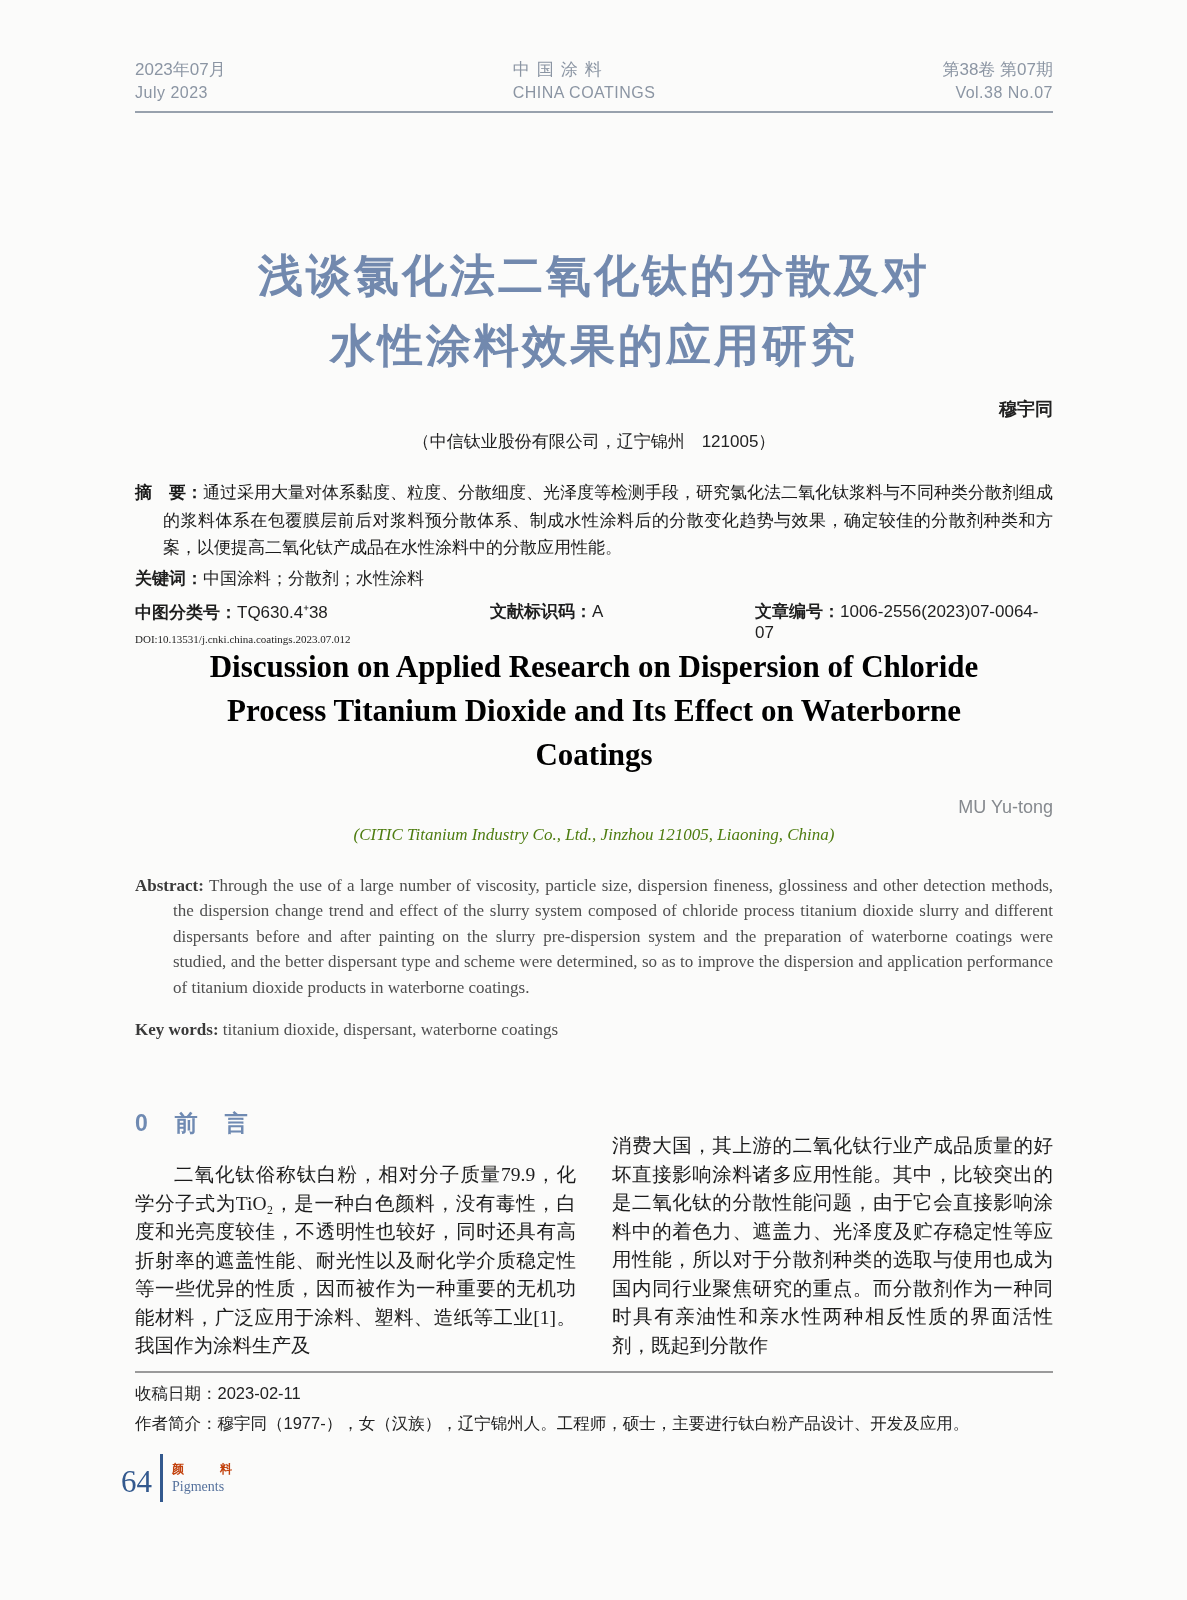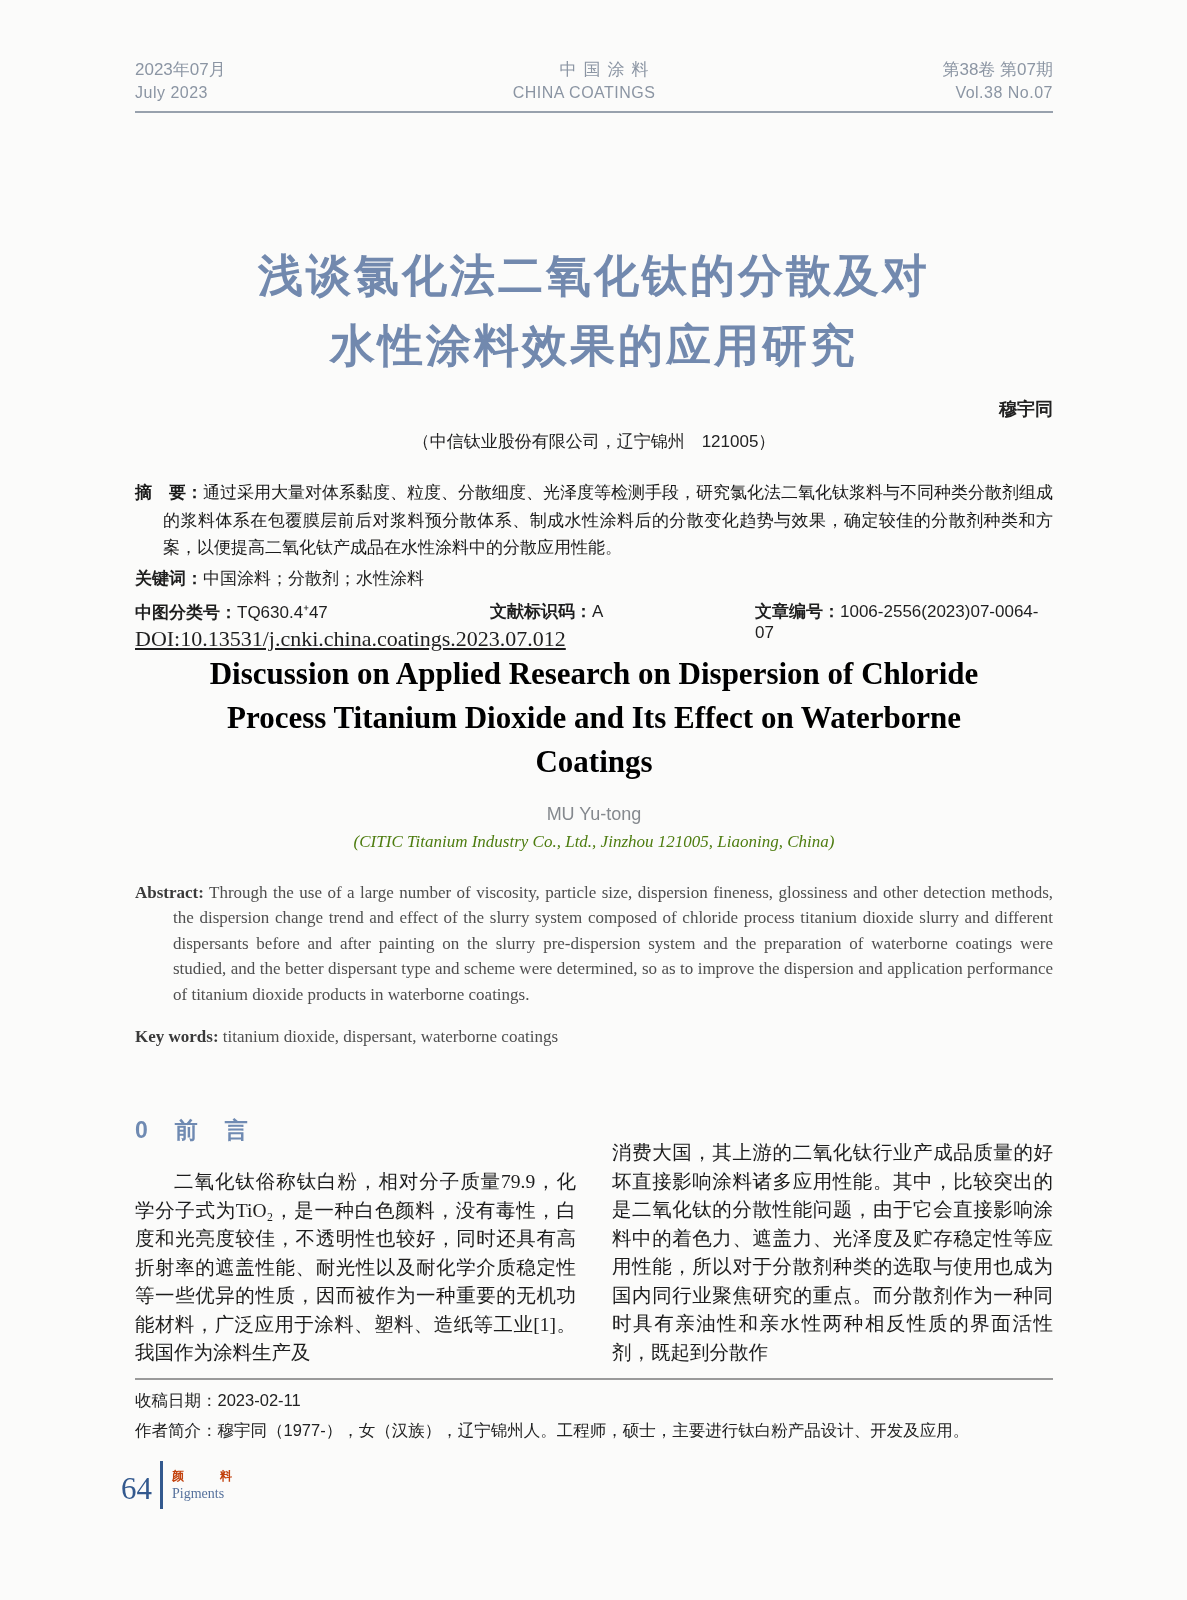--- a/index.html
+++ b/index.html
@@ -10,21 +10,21 @@
     font-family:"Liberation Serif", serif; color:#1e1e1e;
   }
   
   .journal-header {
     display:flex; justify-content:space-between; align-items:flex-end;
     border-bottom:2px solid #98a1ad; padding-bottom:7px;
     color:#8b95a3; font-family:"Liberation Sans", sans-serif;
   }
   .jh-col { font-size:17px; line-height:23px; }
   .jh-col .en { font-size:16px; letter-spacing:0.5px; }
-  .jh-center { text-align:right; }
+  .jh-center { text-align:left; }
   .jh-center .zh { letter-spacing:7px; }
   .jh-right { text-align:right; }
   
   .title-zh {
     margin-top:128px; text-align:center;
     font-family:"Liberation Sans", sans-serif; font-weight:bold;
     font-size:45px; line-height:70px; color:#7289ae; letter-spacing:3px;
   }
   .author-zh {
     margin-top:16px; text-align:right; font-weight:bold; font-size:18px;
@@ -45,29 +45,29 @@
     margin-top:3px; font-size:17px; line-height:27px;
     font-family:"Liberation Sans", sans-serif;
   }
   .meta-row {
     margin-top:8px; position:relative; height:26px; font-size:17px;
     font-family:"Liberation Sans", sans-serif;
   }
   .meta-row .label { font-weight:bold; }
   .meta-pos2 { position:absolute; left:355px; top:0; }
   .meta-pos3 { position:absolute; left:620px; top:0; }
-  .doi-line { font-size:22px; font-family:"Liberation Serif", serif;text-decoration:underline; }
+  .doi-line { margin-top:7px; font-size:11px; font-family:"Liberation Serif", serif; }
   
   .title-en {
     text-align:center; font-weight:bold;
     font-size:31px; line-height:44px; color:#000000;
     font-family:"Liberation Serif", serif;
   }
   .author-en {
-    margin-top:20px; text-align:center; font-size:18px; color:#85898e;
+    margin-top:20px; text-align:right; font-size:18px; color:#85898e;
     font-family:"Liberation Sans", sans-serif;
   }
   .affil-en {
     margin-top:7px; text-align:center; font-size:17px; font-style:italic;
     color:#4d7c0f; font-family:"Liberation Serif", serif;
   }
   .abstract-en {
     margin-top:28px; font-size:17px; line-height:25.5px; text-align:justify;
     color:#4f4f4f; padding-left:38px; text-indent:-38px;
     font-family:"Liberation Serif", serif;
@@ -136,21 +136,21 @@
   </div>
 
   <div class="author-zh">穆宇同</div>
   <div class="affil-zh">（中信钛业股份有限公司，辽宁锦州　121005）</div>
 
   <div class="abstract-zh"><span class="label">摘　要：</span><span>通过采用大量对体系黏度、粒度、分散细度、光泽度等检测手段，研究氯化法二氧化钛浆料与不同种类分散剂组成的浆料体系在包覆膜层前后对浆料预分散体系、制成水性涂料后的分散变化趋势与效果，确定较佳的分散剂种类和方案，以便提高二氧化钛产成品在水性涂料中的分散应用性能。</span></div>
 
   <div class="keywords-zh"><span class="label">关键词：</span><span>中国涂料；分散剂；水性涂料</span></div>
 
   <div class="meta-row">
-    <span><span class="label">中图分类号：</span><span>TQ630.4⁺47</span></span>
+    <span><span class="label">中图分类号：</span><span>TQ630.4⁺38</span></span>
     <span class="meta-pos2"><span class="label">文献标识码：</span><span>A</span></span>
     <span class="meta-pos3"><span class="label">文章编号：</span><span>1006-2556(2023)07-0064-07</span></span>
   </div>
 
   <div class="doi-line">DOI:10.13531/j.cnki.china.coatings.2023.07.012</div>
 
   <div class="title-en">
     <div>Discussion on Applied Research on Dispersion of Chloride</div>
     <div>Process Titanium Dioxide and Its Effect on Waterborne</div>
     <div>Coatings</div>

